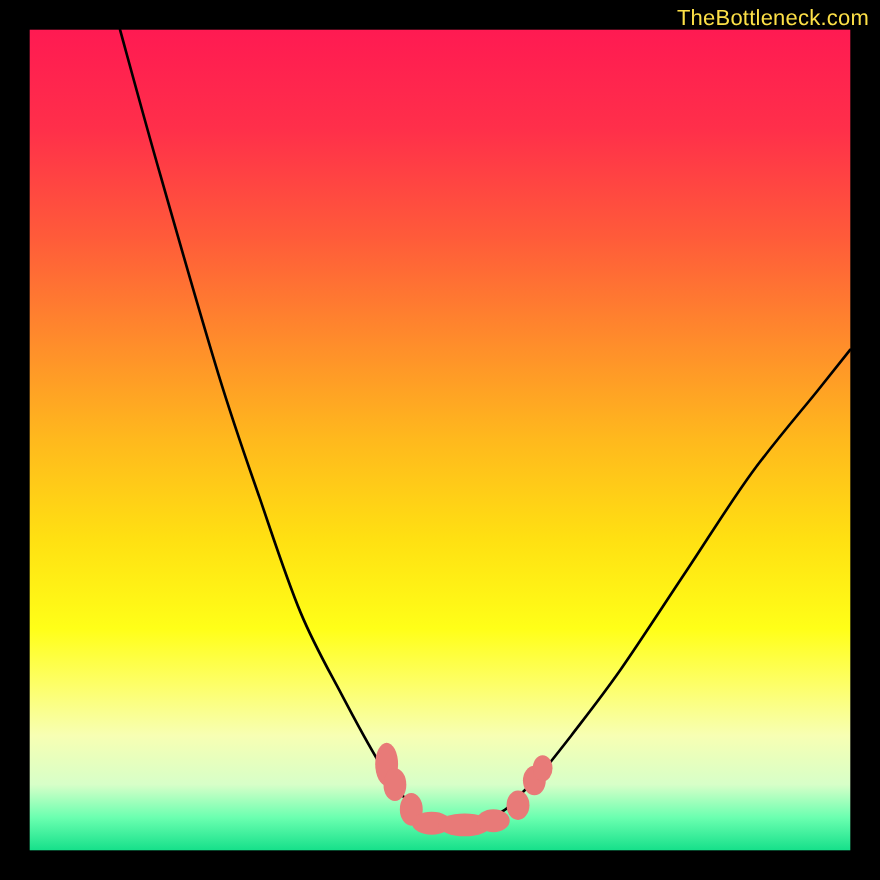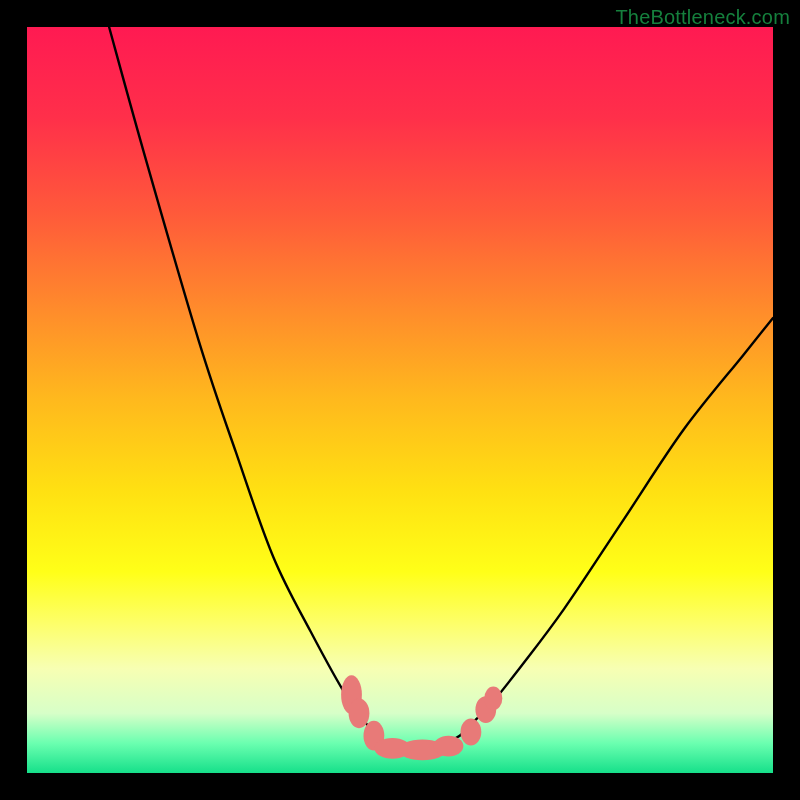--- a/index.html
+++ b/index.html
@@ -37,21 +37,21 @@
       #f7ffb3 86%,
       #d7ffc8 92%,
       #6bffb0 96%,
       #16e08a 100%
     );
   }
   .watermark {
     position: absolute;
     top: 6px;
     right: 10px;
-    color: #15803d;
+    color: #fde047;
     font-size: 20px;
     font-weight: 500;
     letter-spacing: 0.2px;
     user-select: none;
   }
   svg.curve-layer {
     position: absolute;
     inset: 0;
     width: 746px;
     height: 746px;

